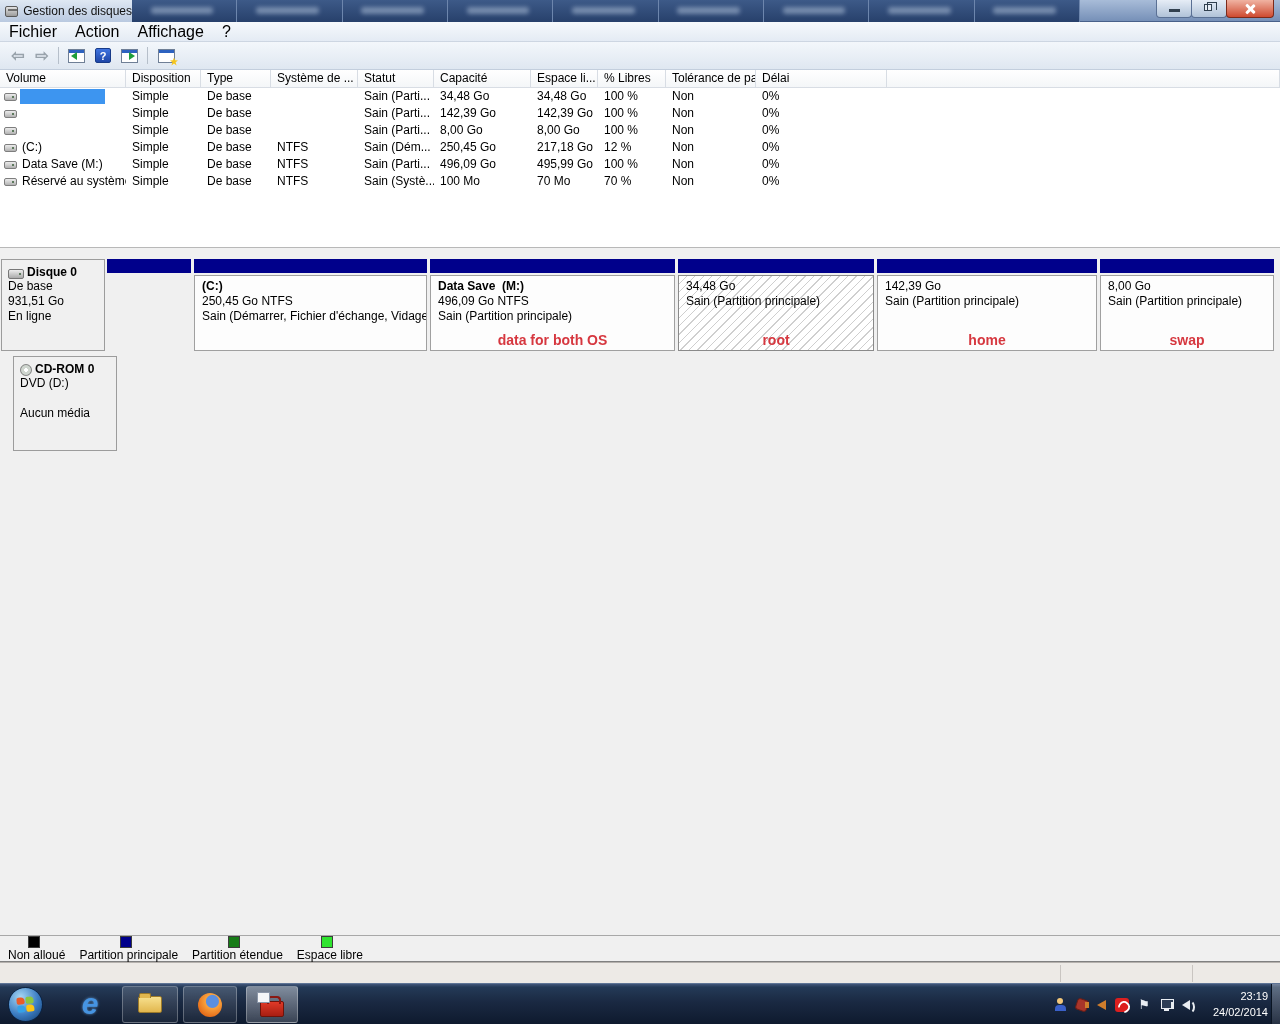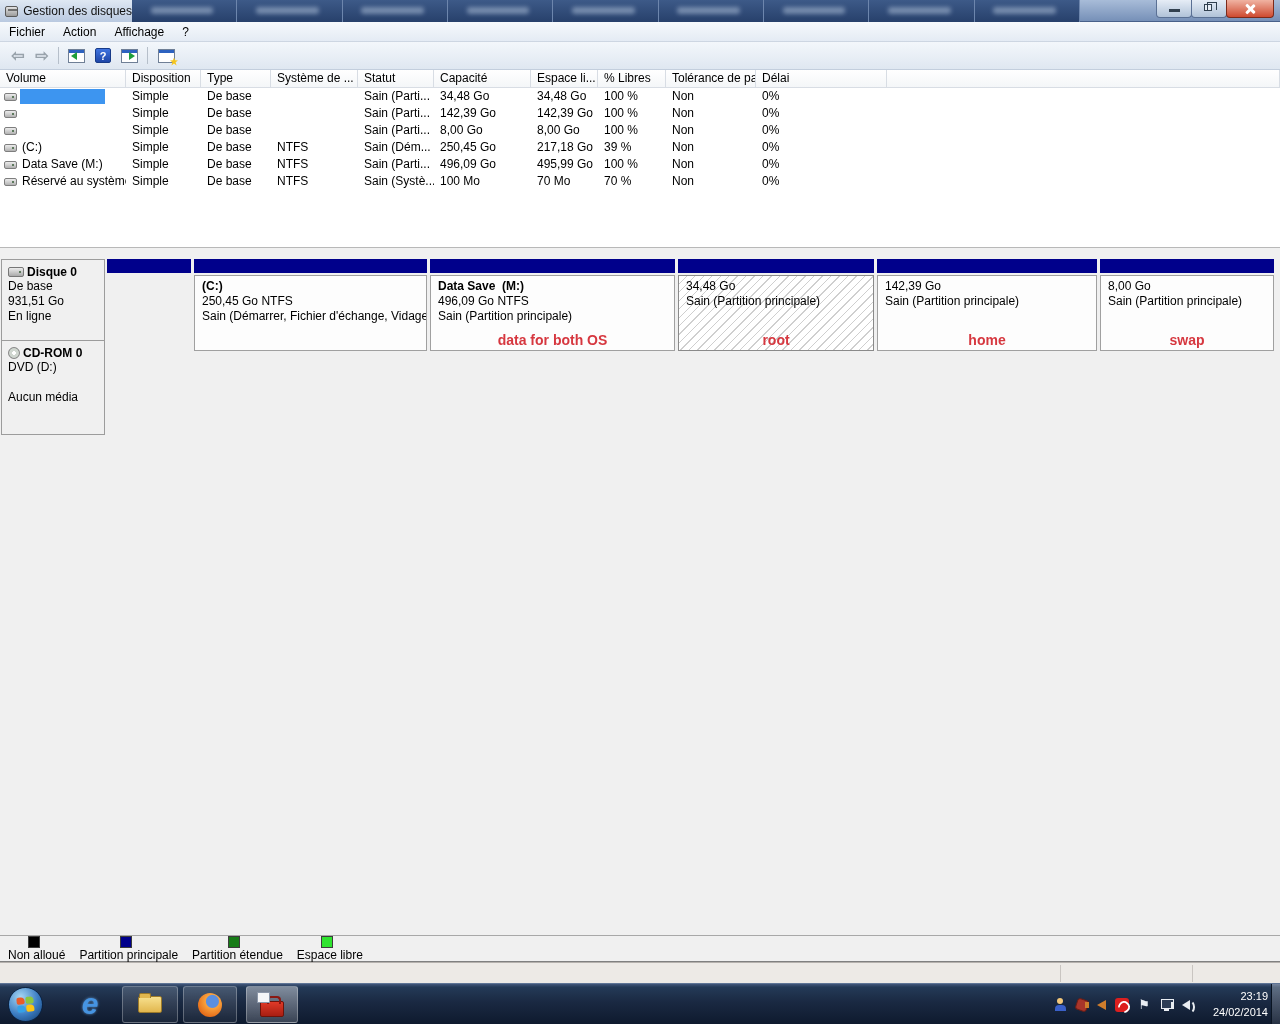--- a/index.html
+++ b/index.html
@@ -27,21 +27,21 @@
   .glyph-min { position:absolute; left:12px; bottom:5px; width:11px; height:3px; background:#31404f; }
   .glyph-rest { position:absolute; left:12px; top:4px; width:8px; height:7px; border:1px solid #31404f; background:#e8eef6; }
   .glyph-rest::before { content:""; position:absolute; left:2px; top:-3px; width:8px; height:7px; border:1px solid #31404f; border-bottom:none; }
   .glyph-x { position:absolute; left:50%; top:50%; width:12px; height:12px; transform:translate(-50%,-50%); }
   .glyph-x::before,.glyph-x::after { content:""; position:absolute; left:5px; top:0; width:2.5px; height:12px; background:#fff; border-radius:1px; }
   .glyph-x::before { transform:rotate(45deg); } .glyph-x::after { transform:rotate(-45deg); }
 
   
   .menubar { position:absolute; top:22px; left:0; width:1280px; height:20px;
     background:linear-gradient(#f6f9fc,#e4ebf4); border-bottom:1px solid #cdd6e2; display:flex; align-items:center; }
-  .menu-item { padding:2px 9px; font-size:12px; }
+  .menu-item { padding:2px 9px; font-size:16px; }
   .toolbar { position:absolute; top:42px; left:0; width:1280px; height:28px;
     background:linear-gradient(#f3f7fb,#dfe7f1); border-bottom:1px solid #c3cedd; display:flex; align-items:center; padding-left:6px; }
   .tb-arrow { font-size:16px; font-weight:bold; color:#98a2ab; width:24px; text-align:center; }
   .tb-sep { width:1px; height:17px; background:#b6bfca; margin:0 4px; }
   .tb-win { width:17px; height:14px; border:1px solid #6f7f96; background:#fff; position:relative; margin:0 5px; }
   .tb-win::before { content:""; position:absolute; left:0; top:0; right:0; height:3px; background:#2d62c0; }
   .tb-win .garr { position:absolute; bottom:2px; width:0; height:0; border-top:4px solid transparent; border-bottom:4px solid transparent; }
   .garr.left  { left:2px;  border-right:6px solid #1f9e3a; }
   .garr.right { right:2px; border-left:6px solid #1f9e3a; }
   .tb-help { width:16px; height:15px; background:linear-gradient(#3f74e0,#1f46a8); border:1px solid #173a88; border-radius:2px;
@@ -60,22 +60,22 @@
   .tc.cvol { padding-left:4px; display:flex; align-items:center; position:relative; }
   .drive-ico { display:inline-block; width:13px; height:8px; background:linear-gradient(#ececec,#b2b2b2);
     border:1px solid #7e7e7e; border-radius:2px 2px 2px 2px; margin-right:5px; position:relative; flex:0 0 13px; }
   .drive-ico::after { content:""; position:absolute; right:2px; top:2.5px; width:2px; height:2px; background:#5d7a5d; }
   .selbox { position:absolute; left:20px; top:1px; width:85px; height:15px; background:#3d95f0; }
 
   
   .graphpane { position:absolute; top:247px; left:0; width:1280px; height:688px; background:#f0f0f0; border-top:1px solid #b8b8b8; }
   .head-panel { position:absolute; left:1px; width:104px; background:#f0f0f0; border:1px solid #9c9c9c; padding:5px 4px 0 6px; }
   .disk-head { top:11px; height:92px; }
-  .cd-head { top:92px; height:95px; }
-  .hp-title { font-weight:bold; display:flex; align-items:center; }
+  .cd-head { top:108px; height:95px;margin-left:12px; }
+  .hp-title { font-weight:bold; display:flex; align-items:flex-end; }
   .disk-ico { width:16px; height:10px; background:linear-gradient(#ececec,#aaa); border:1px solid #777; border-radius:2px; margin-right:3px; position:relative; }
   .disk-ico::after { content:""; position:absolute; right:2px; top:3px; width:2px; height:2px; background:#5d7a5d; }
   .cd-ico { width:12px; height:12px; border-radius:50%; background:radial-gradient(circle,#fff 0 2px,#cfd6cf 2px 5px,#9aa39a 5px); border:1px solid #888; margin-right:3px; }
   .hp-line { line-height:15px; white-space:nowrap; }
   .prt-strip { position:absolute; left:107px; top:11px; height:92px; display:flex; }
   .prt { margin-right:3px; display:flex; flex-direction:column; }
   .p1{width:84px;} .p2{width:233px;} .p3{width:245px;} .p4{width:196px;} .p5{width:220px;} .p6{width:174px;}
   .pbar { height:14px; width:100%; background:#00008b; }
   .pbody { margin-top:2px; height:76px; background:#fdfdfd; border:1px solid #a0a0a0; padding:3px 0 0 7px; position:relative; overflow:hidden; }
   .pbody.hatched { background:repeating-linear-gradient(135deg,#ffffff 0 5px,#cfcfcf 5px 6px); border-color:#8a8a8a; }
@@ -264,21 +264,21 @@
       <div class="tc cvol">
           <span class="drive-ico"></span>
           <span>(C:)</span>
         </div>
       <div class="tc">Simple</div>
       <div class="tc">De base</div>
       <div class="tc">NTFS</div>
       <div class="tc">Sain (Dém...</div>
       <div class="tc">250,45 Go</div>
       <div class="tc">217,18 Go</div>
-      <div class="tc">39 %</div>
+      <div class="tc">12 %</div>
       <div class="tc">Non</div>
       <div class="tc">0%</div>
       <div class="tc"></div>
     </div>
 
     <div class="tgrid trow">
       <div class="tc cvol">
           <span class="drive-ico"></span>
           <span>Data Save (M:)</span>
         </div>

